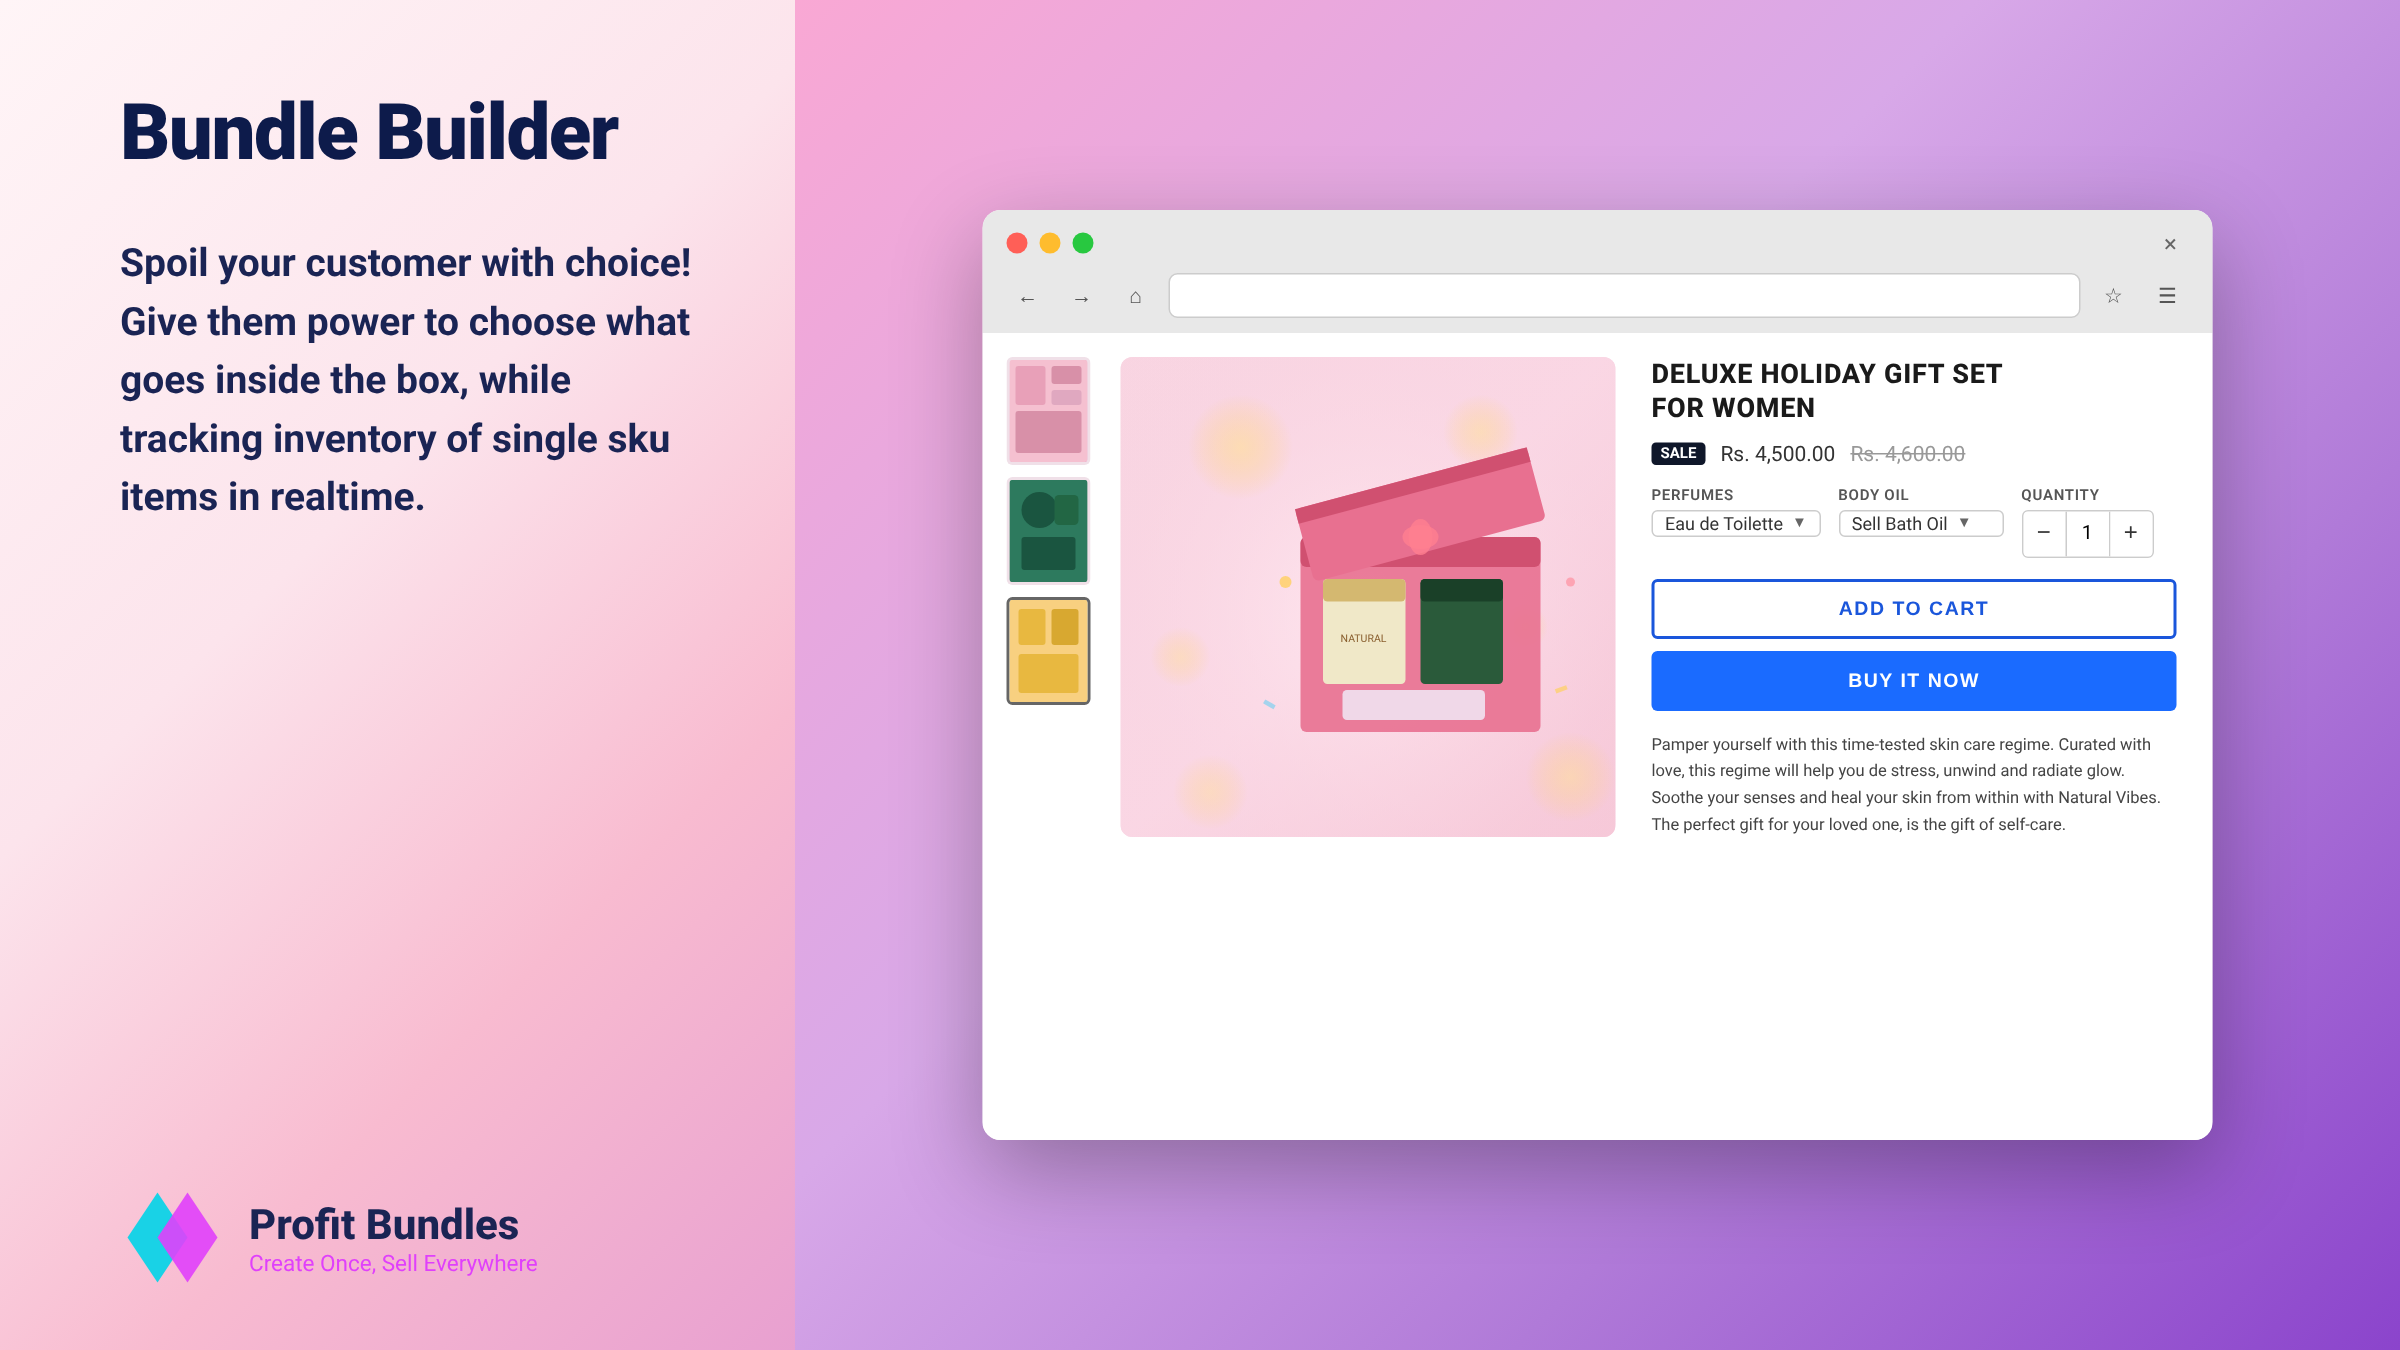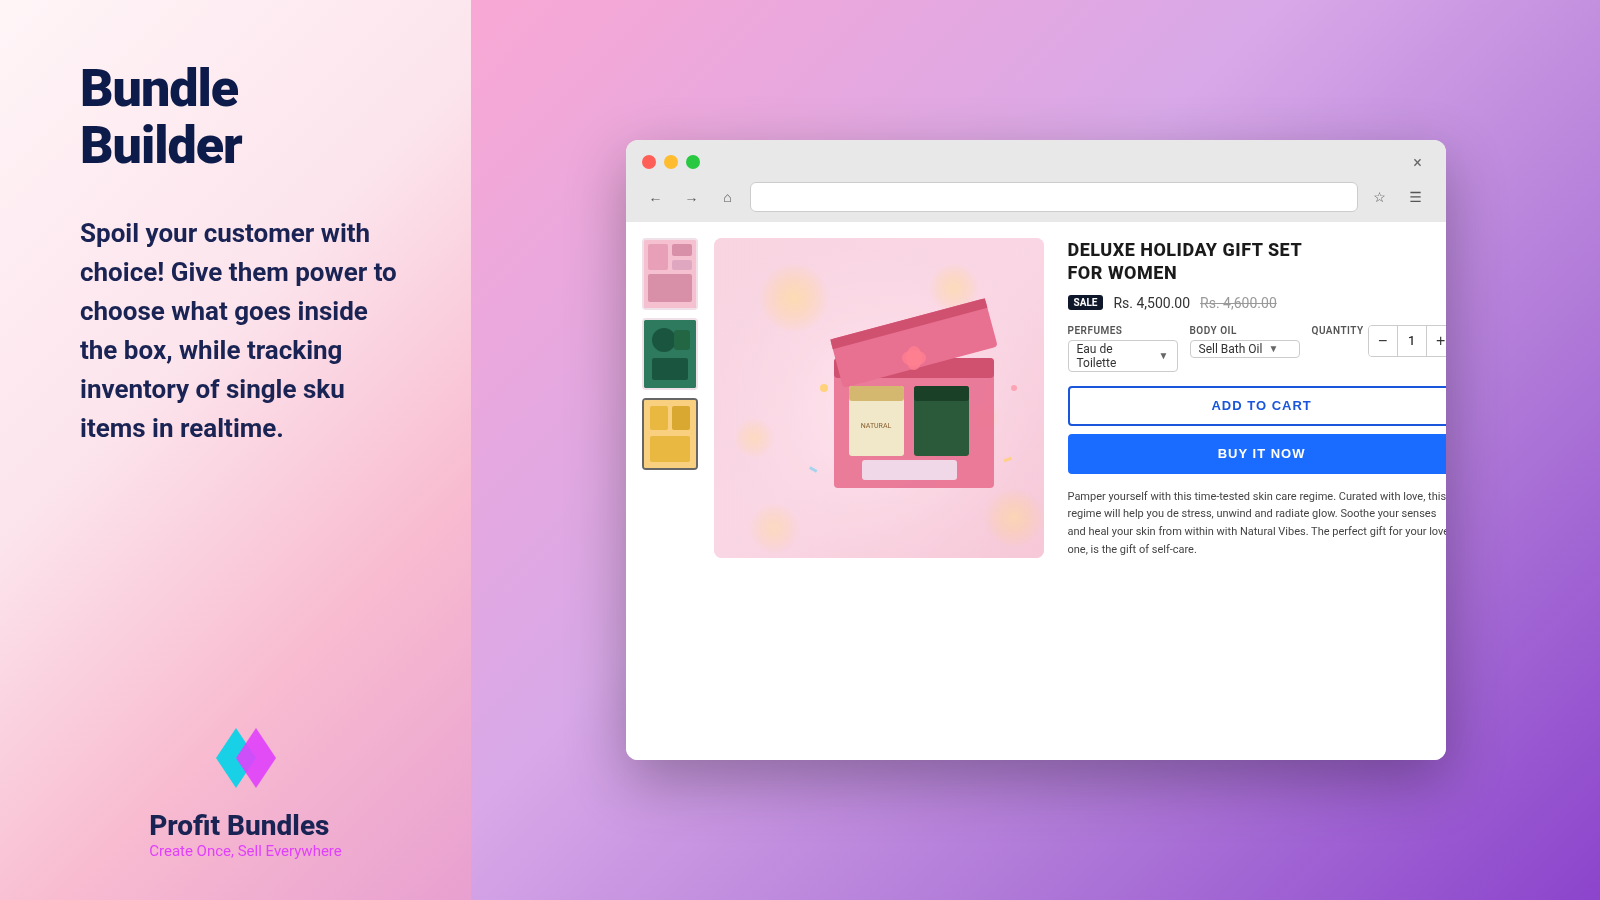--- a/index.html
+++ b/index.html
@@ -6,21 +6,21 @@
     body {
       width: 1600px;
       height: 900px;
       overflow: hidden;
       font-family: -apple-system, BlinkMacSystemFont, 'Segoe UI', Roboto, sans-serif;
       display: flex;
     }
 
     
     .left-panel {
-      width: 471px;
+      width: 530px;
       height: 900px;
       background: linear-gradient(135deg, #fff5f7 0%, #fce4ec 40%, #f8bbd0 70%, #e8a0d0 100%);
       padding: 60px 60px 40px 80px;
       display: flex;
       flex-direction: column;
       justify-content: space-between;
       position: relative;
     }
 
     .left-content {
@@ -41,21 +41,20 @@
       font-size: 26px;
       font-weight: 700;
       color: #1a2454;
       line-height: 1.5;
     }
 
     .brand-footer {
       display: flex;
       align-items: center;
       gap: 16px;
-      flex-direction: column;
     }
 
     .brand-logo {
       width: 70px;
       height: 70px;
       position: relative;
     }
 
     .brand-logo svg {
       width: 70px;
@@ -319,21 +318,21 @@
     }
 
     .select-arrow {
       font-size: 10px;
       color: #666;
       margin-left: 2px;
     }
 
     .quantity-group {
       display: flex;
-      flex-direction: row;
+      flex-direction: column;
       gap: 4px;
     }
 
     .quantity-control {
       display: flex;
       align-items: center;
       border: 1px solid #ccc;
       border-radius: 4px;
       overflow: hidden;
     }

